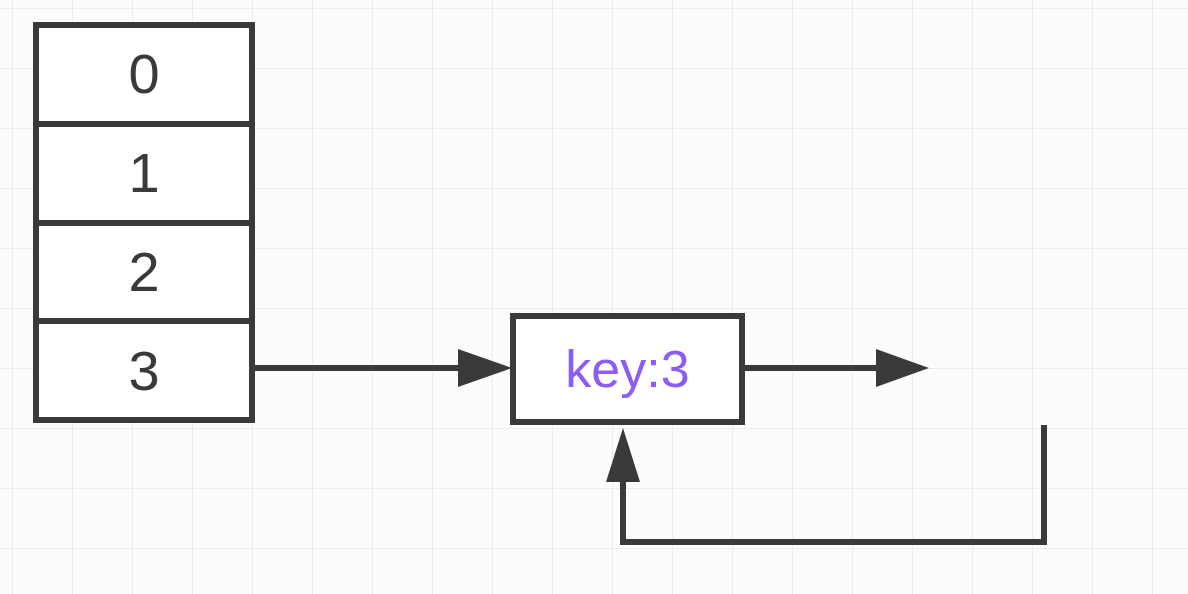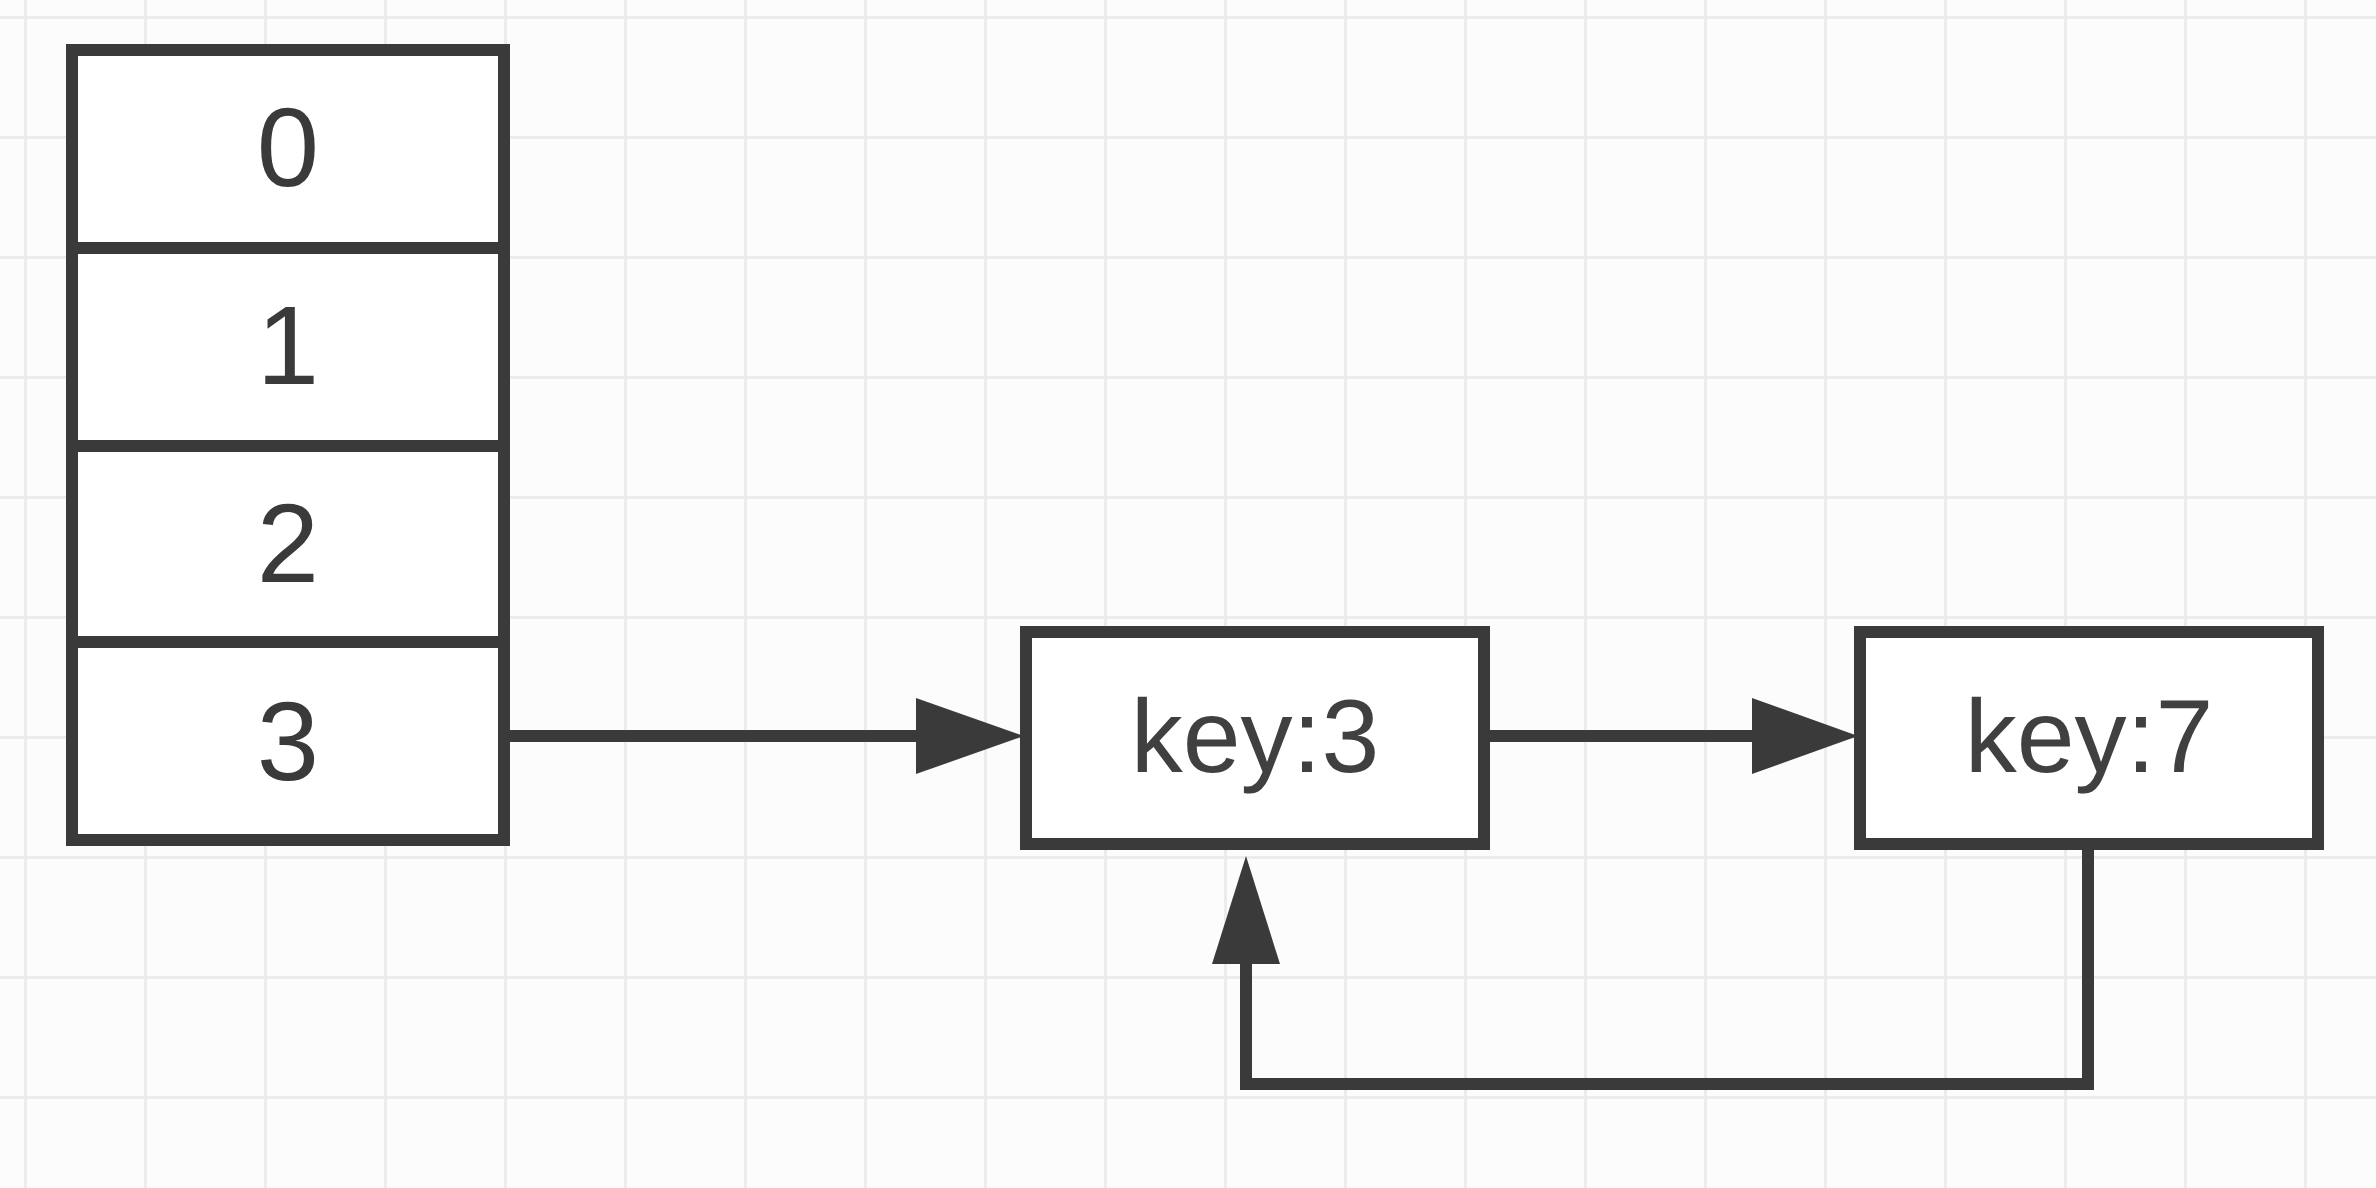--- a/index.html
+++ b/index.html
@@ -56,21 +56,21 @@
     width: 235px;
     height: 112px;
     box-sizing: border-box;
     border: 6px solid #3a3a3a;
     background: #ffffff;
     display: flex;
     align-items: center;
     justify-content: center;
     font-size: 52px;
     line-height: 1;
-    color: #404040;
+    color: #8b5cf6;
   }
   .node-key3 { left: 510px; top: 313px; }
   .node-key7 { left: 927px; top: 313px; }
 
   
   .arrows-layer {
     position: absolute;
     left: 0;
     top: 0;
     width: 1188px;
@@ -104,23 +104,20 @@
       <span>2</span>
     </div>
     <div class="bucket-cell">
       <span>3</span>
     </div>
   </div>
 
   <div class="node node-key3">
     <span>key:3</span>
   </div>
-  <div class="node node-key7">
-    <span>key:7</span>
-  </div>
 
   <svg class="arrows-layer" viewBox="0 0 1188 594" xmlns="http://www.w3.org/2000/svg">
 
     <g>
       <line x1="255" y1="368" x2="462" y2="368"></line>
       <polygon points="458,349 458,387 512,368"></polygon>
     </g>
 
     <g>
       <line x1="745" y1="368" x2="880" y2="368"></line>

